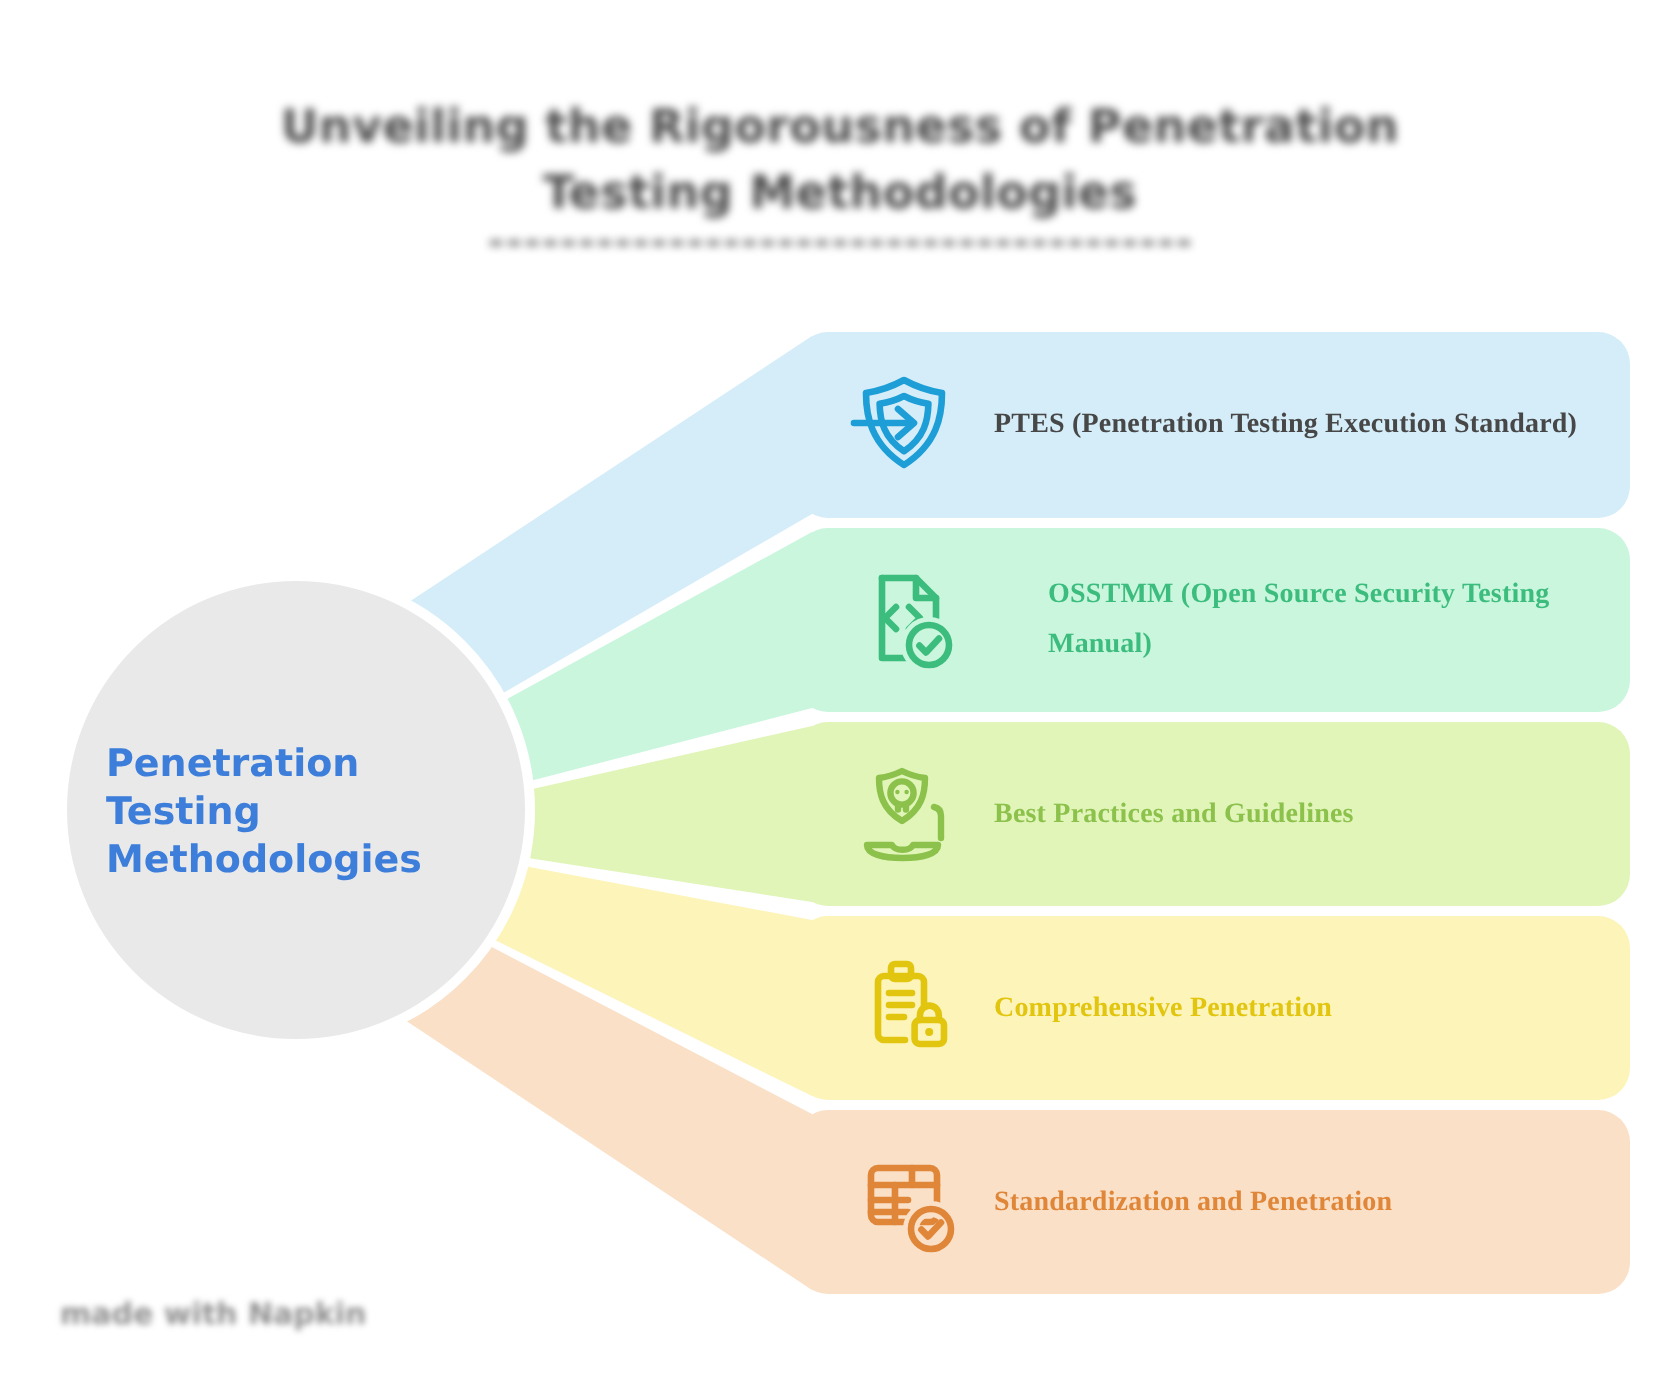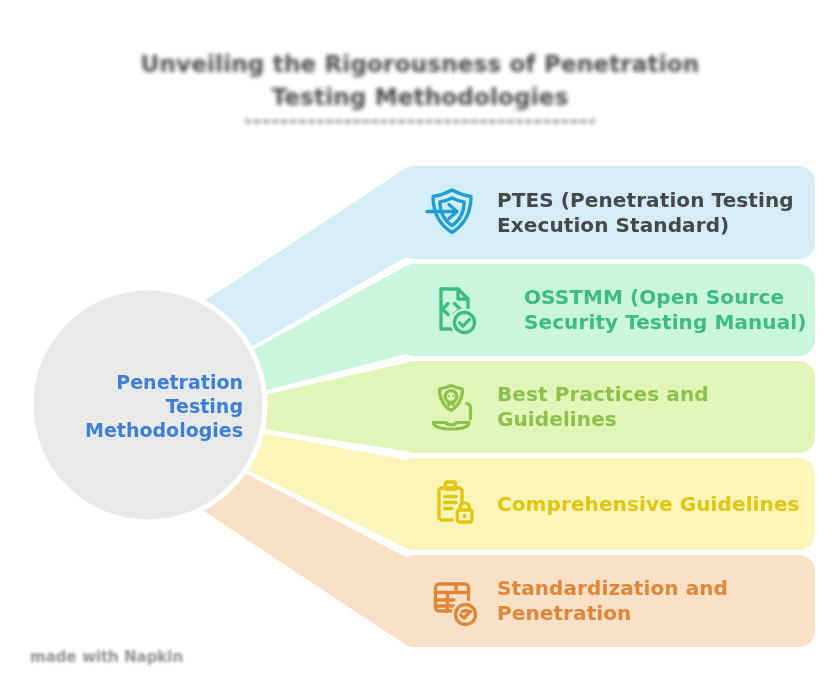--- a/index.html
+++ b/index.html
@@ -30,41 +30,42 @@
     display: inline-block;
     border-bottom: 3px dashed #7d7d7d;
     padding-bottom: 6px;
     padding-left: 26px; padding-right: 26px;
   }
 
   .center-label {
     position: absolute;
     left: 53px; top: 370px;
     width: 190px;
-    text-align: right;
+    text-align: left;
     color: #3d7edb;
     font-size: 19px;
     font-weight: bold;
     line-height: 24px;
   }
 
   .band-row {
     position: absolute;
     left: 398px;
     width: 417px;
     display: flex;
     align-items: center;
     padding-left: 26px;
     gap: 17px;
   }
   .band-row .label {
-    font-size: 20px;
+    font-size: 14px;
     font-weight: bold;
     line-height: 25px;
     letter-spacing: 0.1px;
+    font-family: Liberation Serif, serif;
   }
   .row-1 { top: 166px; height: 93px; }
   .row-2 { top: 264px; height: 92px; gap: 44px; }
   .row-3 { top: 361px; height: 92px; }
   .row-4 { top: 458px; height: 92px; }
   .row-5 { top: 555px; height: 92px; }
   .row-1 .label { color: #474747; max-width: 322px; }
   .row-2 .label { color: #3cbd7e; max-width: 322px; }
   .row-3 .label { color: #8cc14c; max-width: 252px; }
   .row-4 .label { color: #e2c50f; max-width: 340px; }
@@ -150,21 +151,21 @@
   <div class="band-row row-4">
     <svg class="icon" width="56" height="56" viewBox="0 0 56 56" fill="none" stroke="#e2c50f" stroke-width="3.3" stroke-linecap="round" stroke-linejoin="round">
       <path d="M38 29 V15 A3 3 0 0 0 35 12 H18 A3 3 0 0 0 15 15 V41 A3 3 0 0 0 18 44 H28.5"></path>
       <rect x="21.5" y="6" width="10" height="7.5" rx="2"></rect>
       <path d="M20.5 20.5 H32 M20.5 26.5 H32 M20.5 32.5 H28"></path>
       <rect x="30.5" y="29" width="20" height="20" fill="#fdf4ba" stroke="none"></rect>
       <path d="M36 34 V31.5 A4.7 4.7 0 0 1 45.4 31.5 V34"></path>
       <rect x="33.3" y="34" width="14.7" height="12" rx="2.5"></rect>
       <circle cx="40.6" cy="40" r="2" fill="#e2c50f" stroke="none"></circle>
     </svg>
-    <div class="label">Comprehensive Guidelines</div>
+    <div class="label">Comprehensive Penetration</div>
   </div>
 
   <div class="band-row row-5">
     <svg class="icon" width="56" height="56" viewBox="0 0 56 56" fill="none" stroke="#e08638" stroke-width="3.3" stroke-linecap="round" stroke-linejoin="round">
       <rect x="11.5" y="11" width="33" height="27" rx="3.5"></rect>
       <path d="M11.5 19.5 H44.5"></path>
       <path d="M32 11 V19.5"></path>
       <path d="M23.5 19.5 V38"></path>
       <path d="M11.5 27 H30"></path>
       <path d="M11.5 33 H30"></path>

